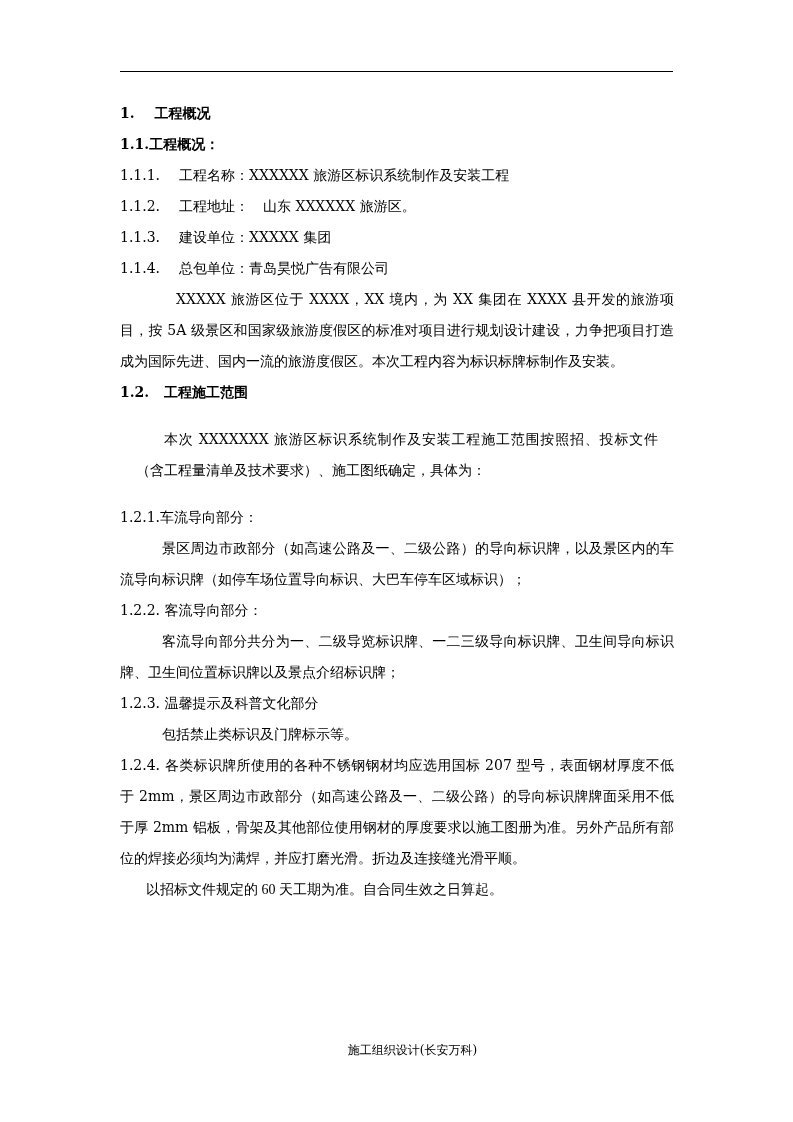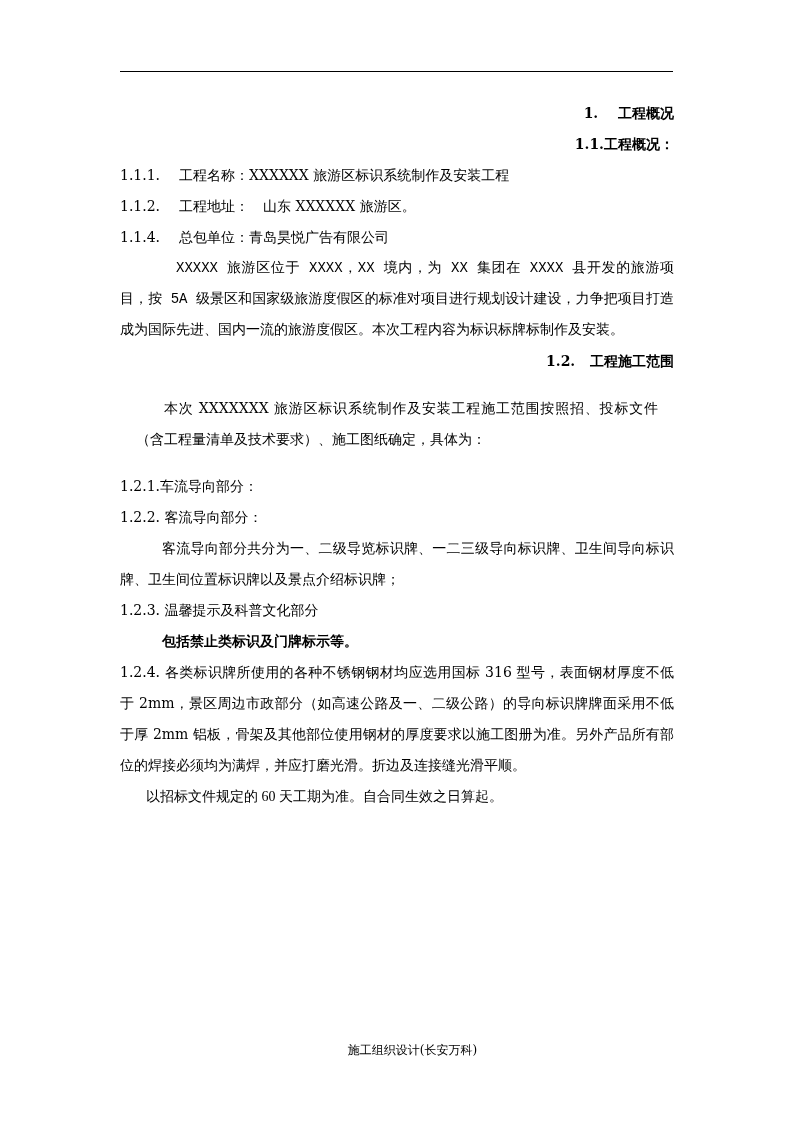--- a/index.html
+++ b/index.html
@@ -10,26 +10,26 @@
     }
     .header-rule {
       position: absolute; left: 120px; top: 71px; width: 553px; height: 0;
       border-top: 1.5px solid #000;
     }
     .content {
       position: absolute; left: 120px; top: 98px; width: 554px;
       font-size: 14px; line-height: 31px;
     }
     .line { height: 31px; white-space: nowrap; overflow: visible; }
-    .bold { font-weight: bold; text-align: right; }
+    .bold { font-weight: bold; }
     .gap { display: inline-block; width: 10px; }
     .para {
       text-align: justify; text-align-last: left;
     }
-    .indent2 { text-indent: 56px; font-family: Liberation Mono, monospace; }
+    .indent2 { text-indent: 56px; }
     .indent-body { text-indent: 42px; }
     .indent-small { text-indent: 28px; }
     .indent-tiny { text-indent: 26px; font-family: Liberation Serif, serif; }
     .footer {
       position: absolute; left: 0; width: 793px; top: 1042px;
       text-align: center; font-size: 12px; padding-left: 16px;
     }
   </style>
 </head>
 <body>
@@ -52,53 +52,59 @@
     <span>1.1.1.</span>
     <span class="gap"></span>
     <span>工程名称：XXXXXX 旅游区标识系统制作及安装工程</span>
   </div>
   <div class="line">
     <span>1.1.2.</span>
     <span class="gap"></span>
     <span>工程地址：　山东 XXXXXX 旅游区。</span>
   </div>
   <div class="line">
+    <span>1.1.3.</span>
+    <span class="gap"></span>
+    <span>建设单位：XXXXX 集团</span>
+  </div>
+  <div class="line">
     <span>1.1.4.</span>
     <span class="gap"></span>
     <span>总包单位：青岛昊悦广告有限公司</span>
   </div>
 
   <p class="para indent2" style="margin:0;">XXXXX 旅游区位于 XXXX，XX 境内，为 XX 集团在 XXXX 县开发的旅游项目，按 5A 级景区和国家级旅游度假区的标准对项目进行规划设计建设，力争把项目打造成为国际先进、国内一流的旅游度假区。本次工程内容为标识标牌标制作及安装。</p>
 
   <div class="line bold">
     <span>1.2.</span>
     <span class="gap" style="width:5px"></span>
     <span>工程施工范围</span>
   </div>
 
   <p class="para indent-small" style="margin:16px;">本次 XXXXXXX 旅游区标识系统制作及安装工程施工范围按照招、投标文件（含工程量清单及技术要求）、施工图纸确定，具体为：</p>
 
   <div class="line">
     <span>1.2.1.</span><span>车流导向部分：</span>
   </div>
+  <p class="para indent-body" style="margin:0;">景区周边市政部分（如高速公路及一、二级公路）的导向标识牌，以及景区内的车流导向标识牌（如停车场位置导向标识、大巴车停车区域标识）；</p>
 
   <div class="line">
     <span>1.2.2.</span>
     <span>客流导向部分：</span>
   </div>
   <p class="para indent-body" style="margin:0;">客流导向部分共分为一、二级导览标识牌、一二三级导向标识牌、卫生间导向标识牌、卫生间位置标识牌以及景点介绍标识牌；</p>
 
   <div class="line">
     <span>1.2.3.</span>
     <span>温馨提示及科普文化部分</span>
   </div>
-  <p class="para indent-body" style="margin:0;font-weight:bold;">包括禁止类标识及门牌标示等。</p>
+  <p class="para indent-body" style="margin:0;">包括禁止类标识及门牌标示等。</p>
 
   <p class="para" style="margin:0;">
     <span>1.2.4.</span>
-    <span>各类标识牌所使用的各种不锈钢钢材均应选用国标 316 型号，表面钢材厚度不低于 2mm，景区周边市政部分（如高速公路及一、二级公路）的导向标识牌牌面采用不低于厚 2mm 铝板，骨架及其他部位使用钢材的厚度要求以施工图册为准。另外产品所有部位的焊接必须均为满焊，并应打磨光滑。折边及连接缝光滑平顺。</span>
+    <span>各类标识牌所使用的各种不锈钢钢材均应选用国标 207 型号，表面钢材厚度不低于 2mm，景区周边市政部分（如高速公路及一、二级公路）的导向标识牌牌面采用不低于厚 2mm 铝板，骨架及其他部位使用钢材的厚度要求以施工图册为准。另外产品所有部位的焊接必须均为满焊，并应打磨光滑。折边及连接缝光滑平顺。</span>
   </p>
 
   <p class="para indent-tiny" style="margin:0;">以招标文件规定的 60 天工期为准。自合同生效之日算起。</p>
 
 </div>
 
 <div class="footer">施工组织设计(长安万科)</div>
 
 </body></html>

